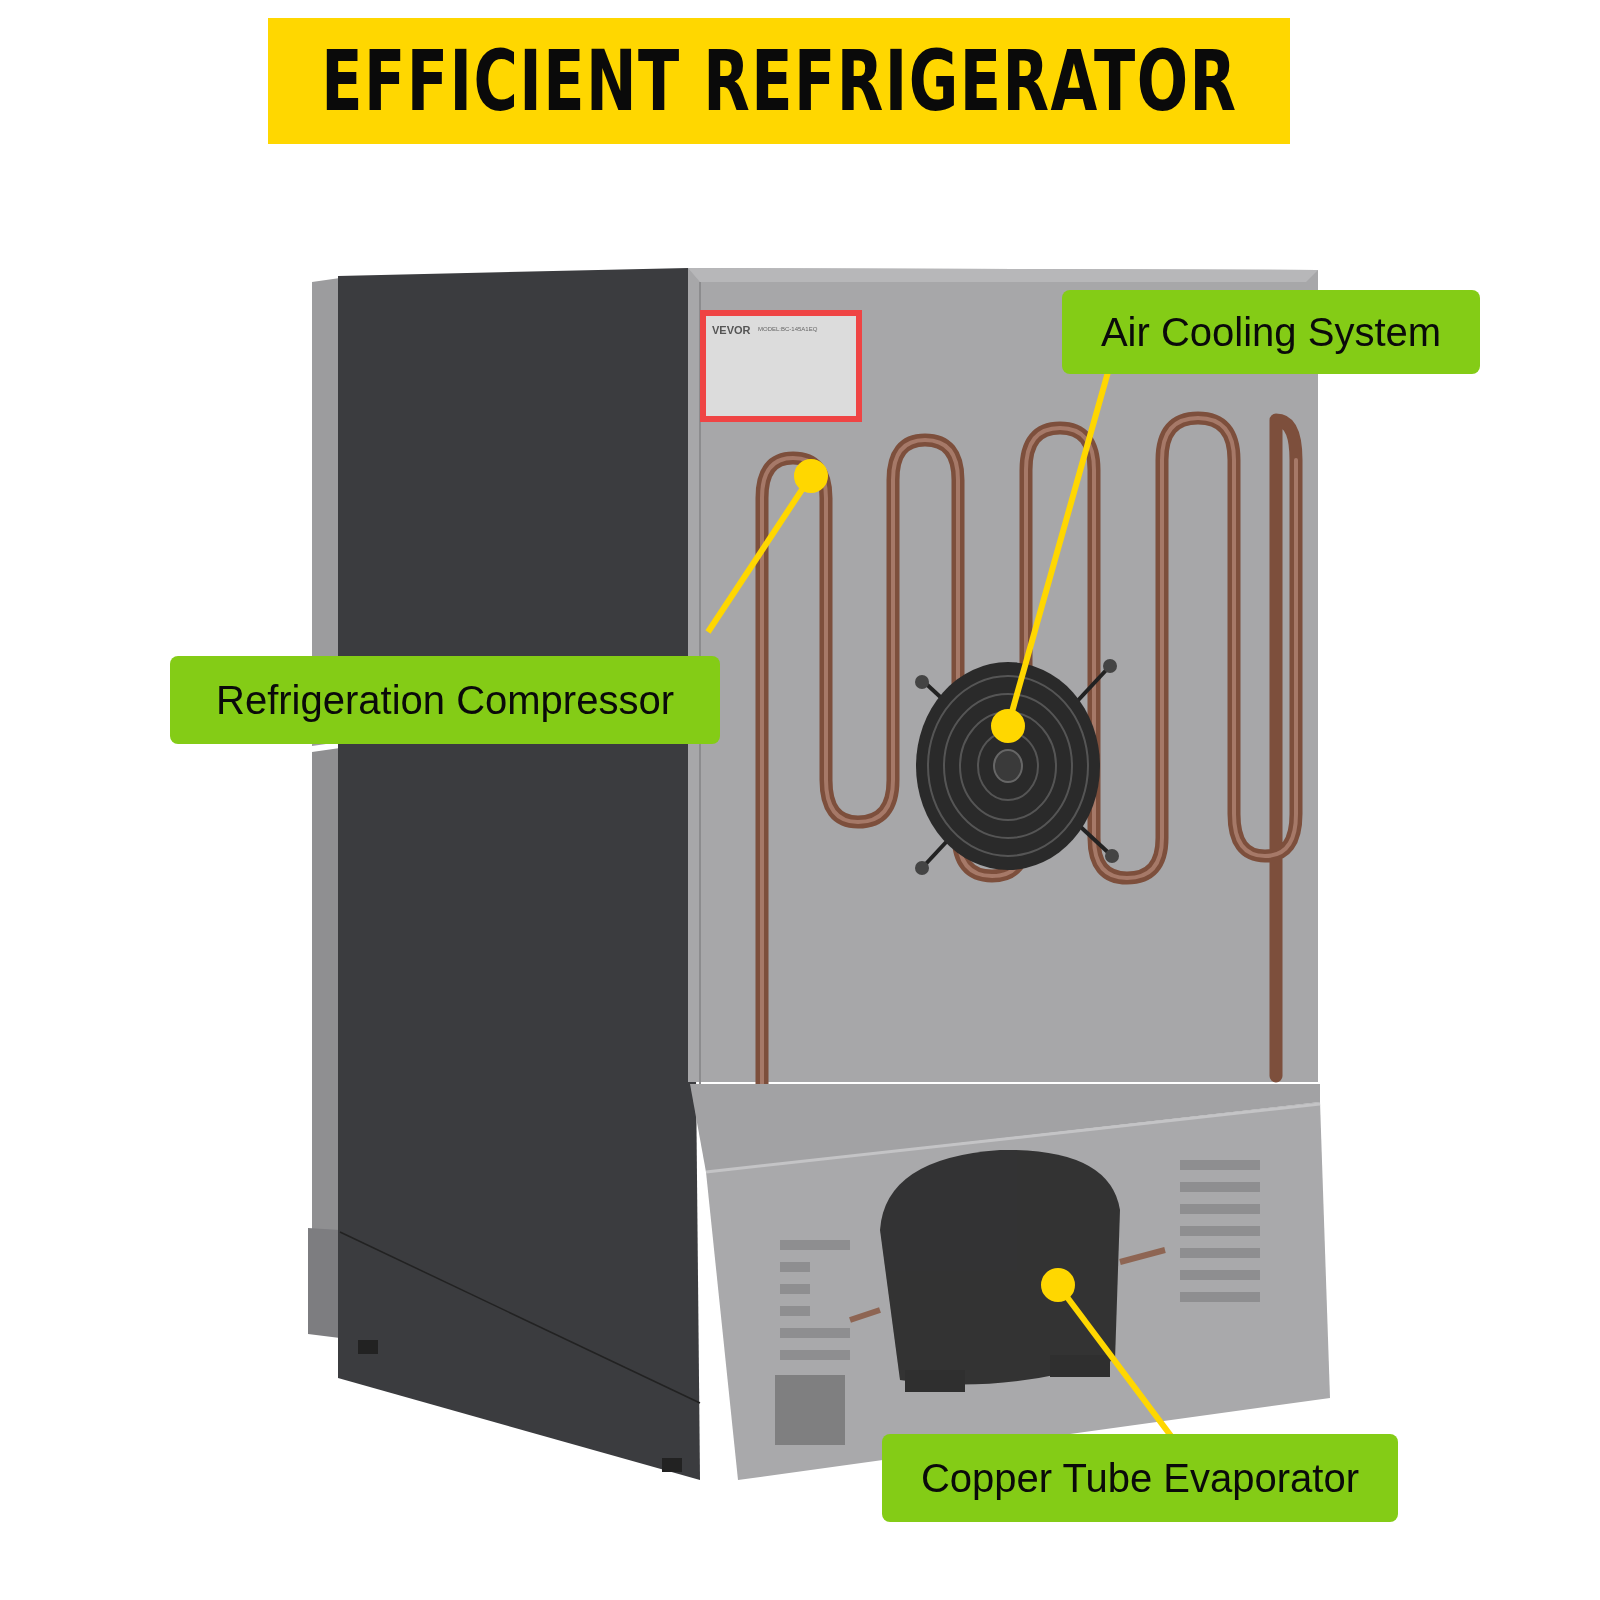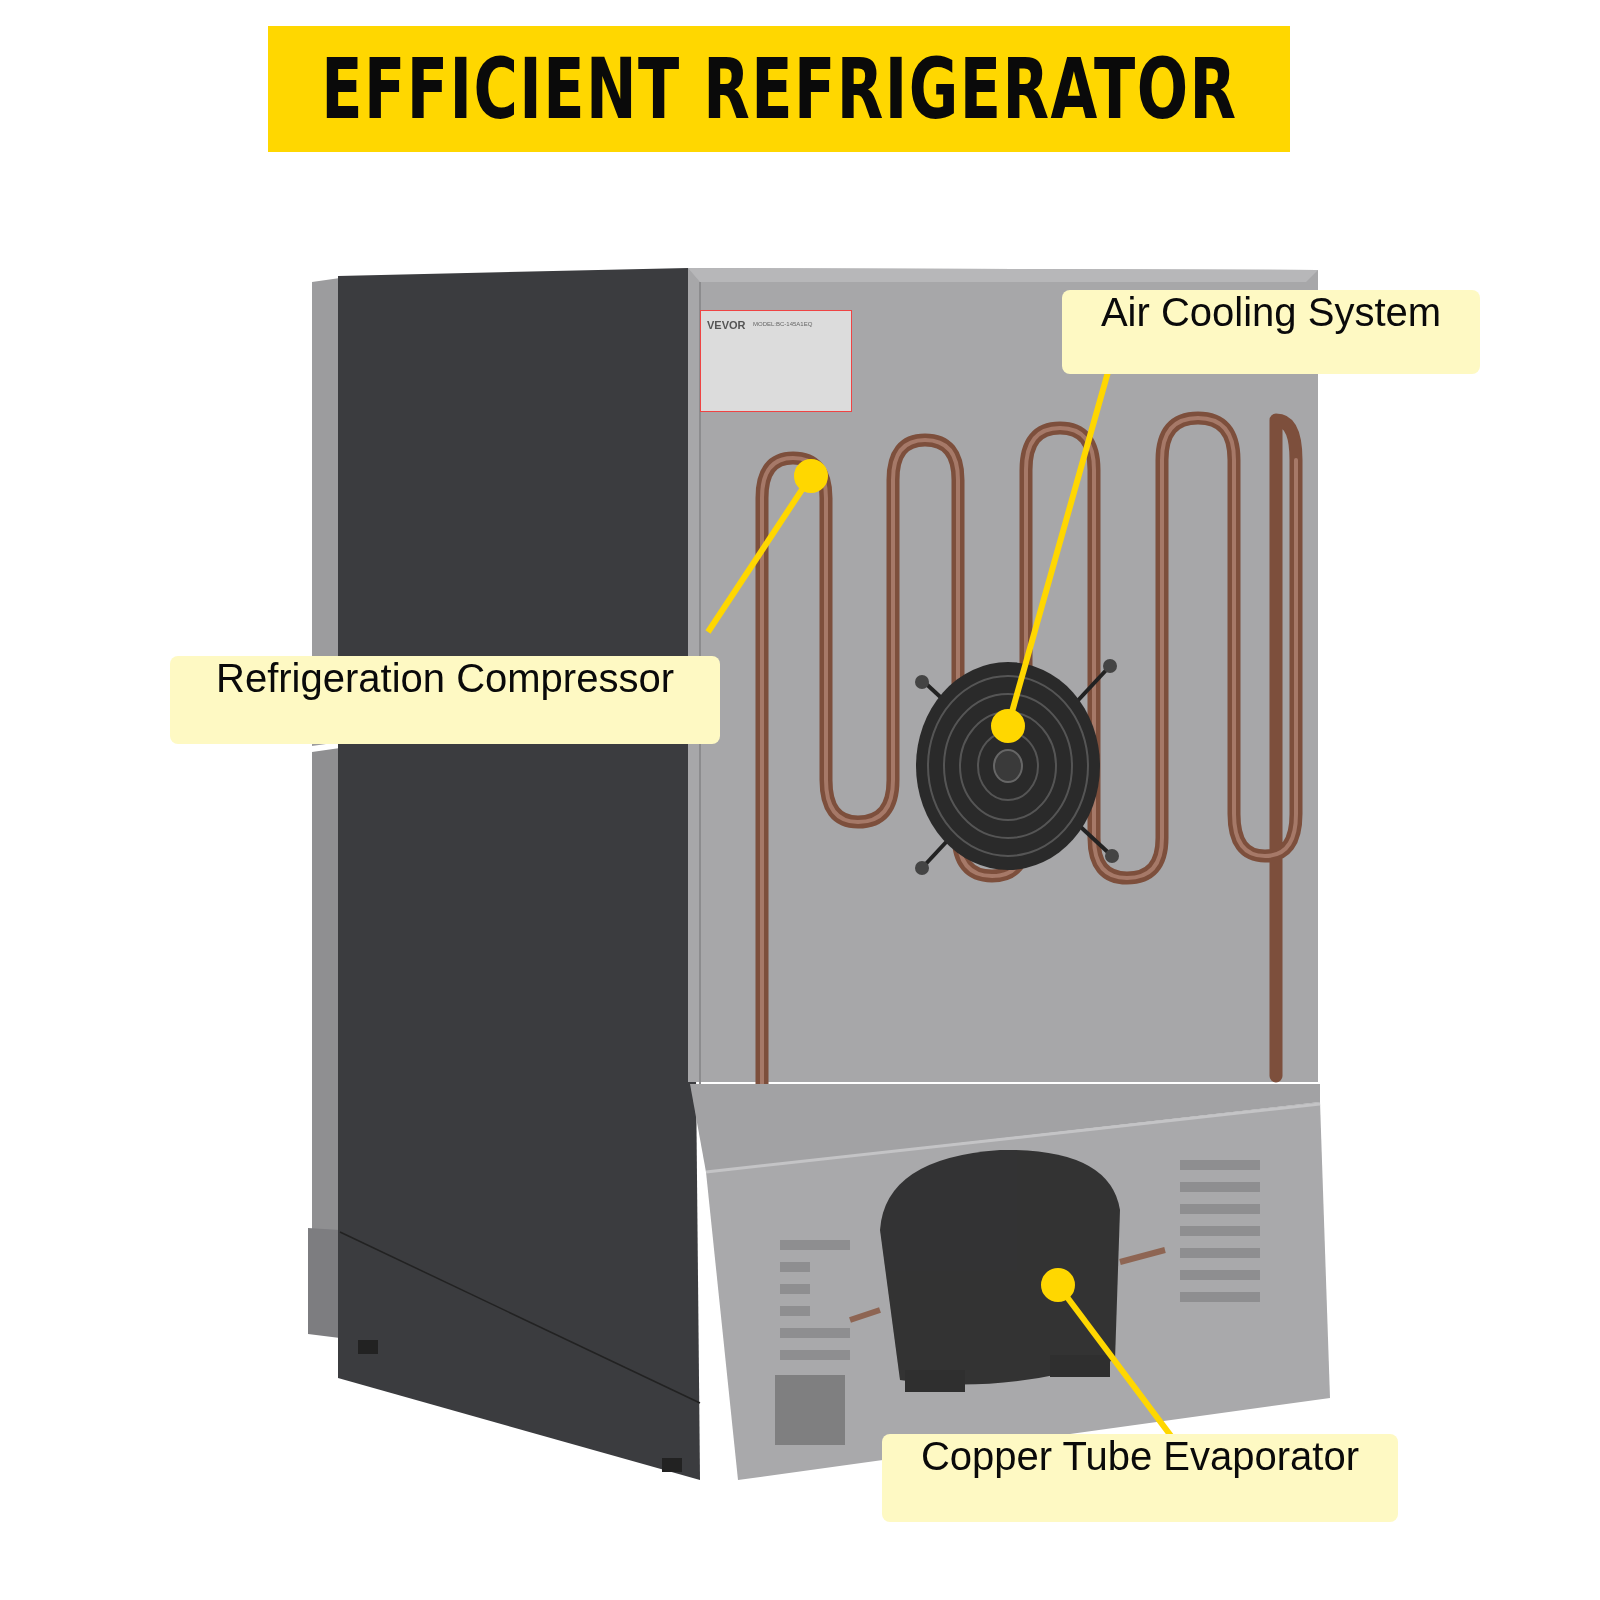--- a/index.html
+++ b/index.html
@@ -1,21 +1,21 @@
 <!DOCTYPE html>
 <html><head>
 <meta charset="utf-8">
 <style>
   html, body { margin:0; padding:0; background:#ffffff; }
   body { width:1600px; height:1600px; position:relative; overflow:hidden; font-family:"Liberation Sans", sans-serif; }
-  .title-banner { position:absolute; left:268px; top:26px; width:1022px; height:126px; background:#FFD700; display:flex; align-items:center; justify-content:center; }
+  .title-banner { position:absolute; left:268px; top:18px; width:1022px; height:126px; background:#FFD700; display:flex; align-items:center; justify-content:center; }
   .title-text { font-family:"DejaVu Sans", sans-serif; font-weight:bold; font-size:84px; letter-spacing:2px; color:#0a0a0a; transform:scaleX(0.72); white-space:nowrap; }
   .scene { position:absolute; left:0; top:0; width:1600px; height:1600px; }
-  .callout { position:absolute; background:#fef9c3; border-radius:8px; display:flex; align-items:flex-start; justify-content:center; color:#0a0a0a; font-size:40px; white-space:nowrap; }
-  .label-sticker { position:absolute; left:700px; top:310px; width:150px; height:100px; background:#dcdcdc; border:1px solid #ef4444; }
+  .callout { position:absolute; background:#84cc16; border-radius:8px; display:flex; align-items:center; justify-content:center; color:#0a0a0a; font-size:40px; white-space:nowrap; }
+  .label-sticker { position:absolute; left:700px; top:310px; width:150px; height:100px; background:#dcdcdc; border:6px solid #ef4444; }
   .label-brand { position:absolute; left:6px; top:8px; font-weight:bold; font-size:11px; color:#555; }
   .label-model { position:absolute; left:52px; top:10px; font-size:6px; color:#666; }
 </style>
 </head>
 <body>
 
 <div class="title-banner">
   <span class="title-text">EFFICIENT REFRIGERATOR</span>
 </div>
 

